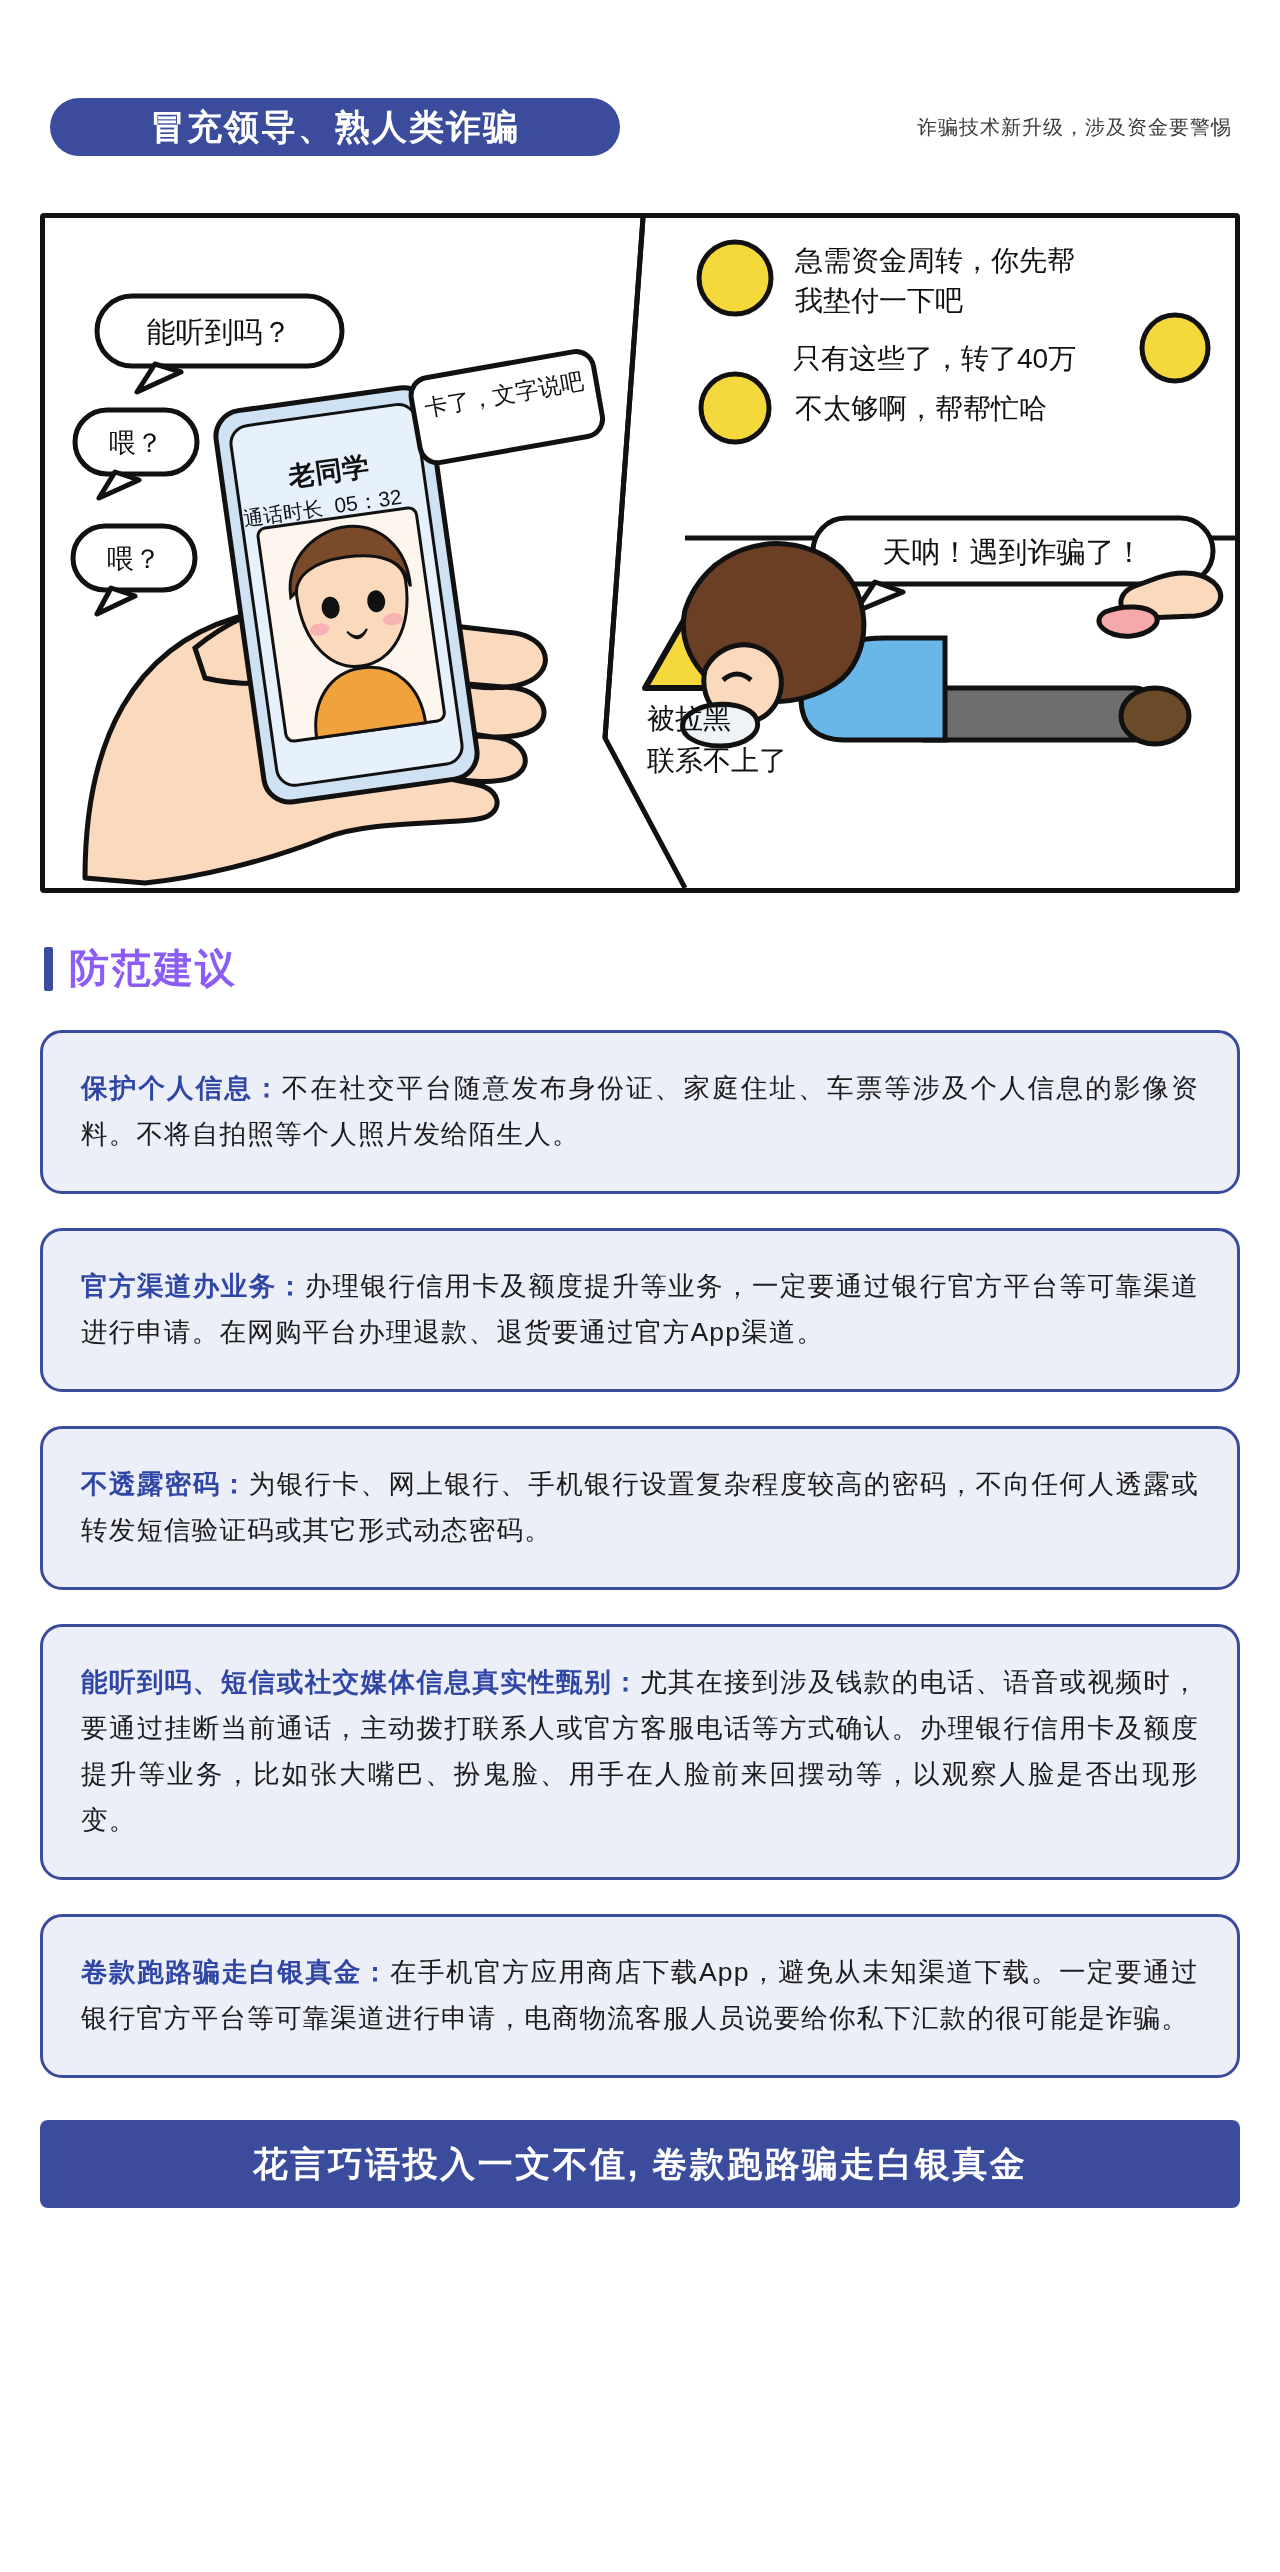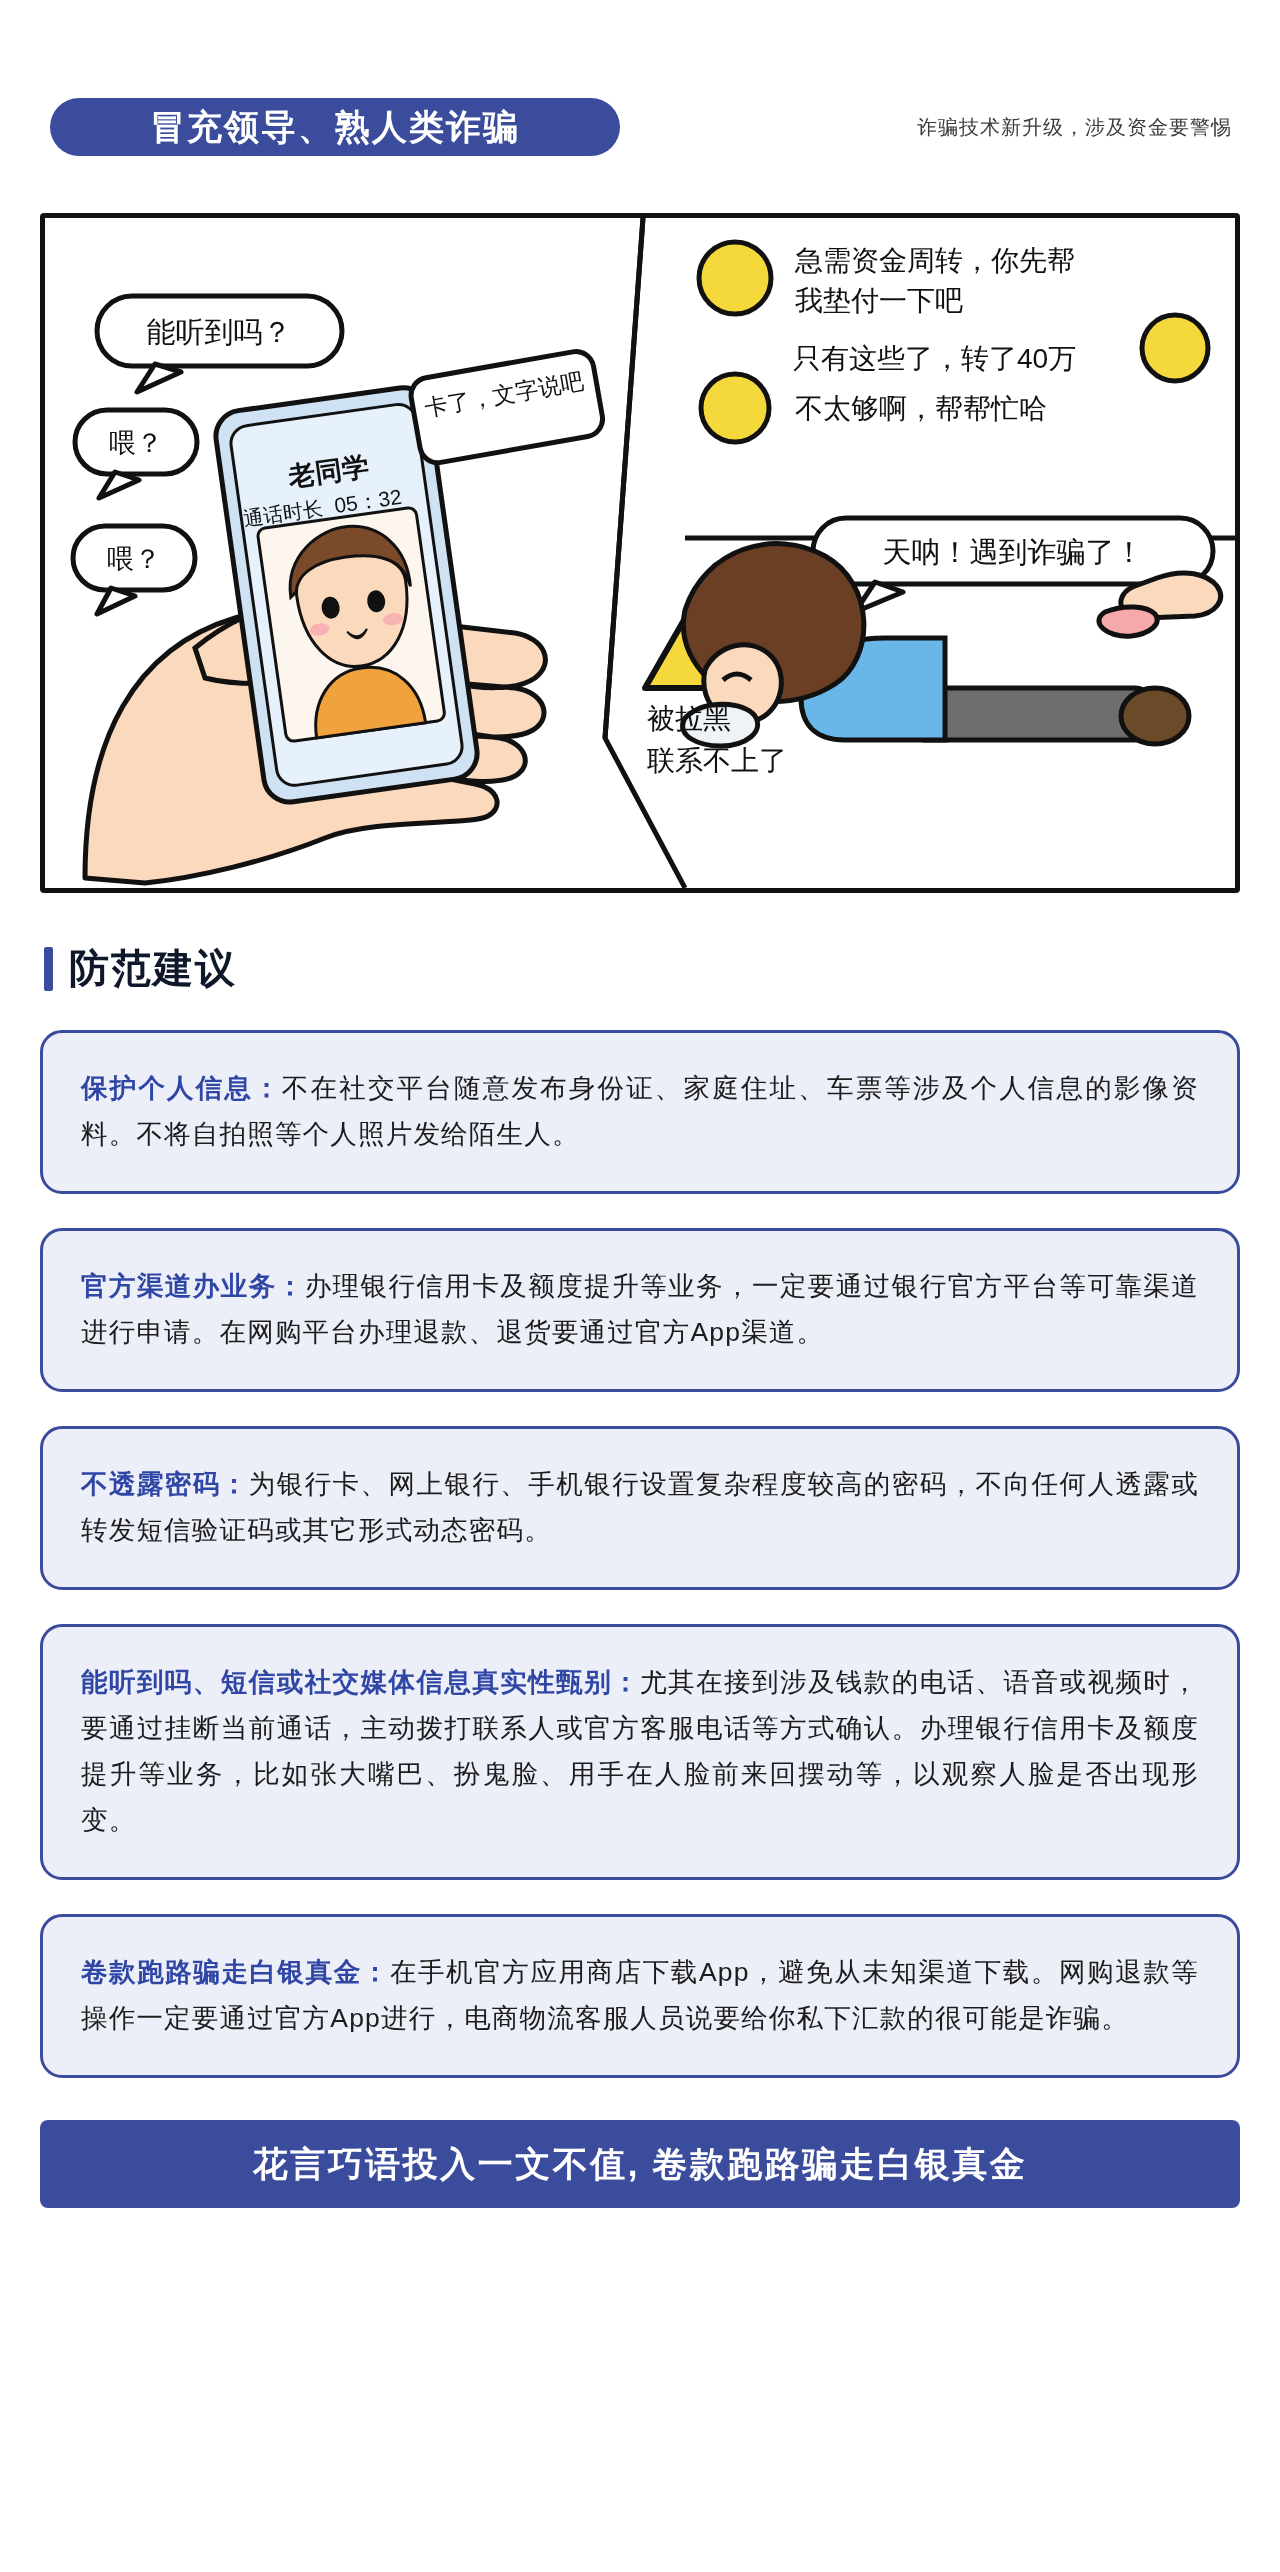--- a/index.html
+++ b/index.html
@@ -77,21 +77,21 @@
   .section-bar {
     width: 9px;
     height: 44px;
     background: #3a4c9b;
     border-radius: 2px;
     margin-right: 16px;
   }
   .section-title-text {
     font-size: 40px;
     font-weight: bold;
-    color: #0f172a;
+    color: #8b5cf6;
     letter-spacing: 2px;
   }
 
   
   .cards { margin-top: 34px; }
   .card {
     border: 3px solid #3a4c9b;
     border-radius: 22px;
     background: #eceef8;
     padding: 28px 34px 30px 34px;
@@ -262,21 +262,21 @@
     <div class="card">
       <p><span class="lead">官方渠道办业务：</span><span>办理银行信用卡及额度提升等业务，一定要通过银行官方平台等可靠渠道进行申请。在网购平台办理退款、退货要通过官方App渠道。</span></p>
     </div>
     <div class="card">
       <p><span class="lead">不透露密码：</span><span>为银行卡、网上银行、手机银行设置复杂程度较高的密码，不向任何人透露或转发短信验证码或其它形式动态密码。</span></p>
     </div>
     <div class="card">
       <p><span class="lead">能听到吗、短信或社交媒体信息真实性甄别：</span><span>尤其在接到涉及钱款的电话、语音或视频时，要通过挂断当前通话，主动拨打联系人或官方客服电话等方式确认。办理银行信用卡及额度提升等业务，比如张大嘴巴、扮鬼脸、用手在人脸前来回摆动等，以观察人脸是否出现形变。</span></p>
     </div>
     <div class="card">
-      <p><span class="lead">卷款跑路骗走白银真金：</span><span>在手机官方应用商店下载App，避免从未知渠道下载。网购退款等操作一定要通过官方App进行，电商物流客服人员说要给你私下汇款的很可能是诈骗。</span></p>
+      <p><span class="lead">卷款跑路骗走白银真金：</span><span>在手机官方应用商店下载App，避免从未知渠道下载。一定要通过银行官方平台等可靠渠道进行申请，电商物流客服人员说要给你私下汇款的很可能是诈骗。</span></p>
     </div>
   </div>
 
   <div class="footer">
     <span class="footer-text">花言巧语投入一文不值, 卷款跑路骗走白银真金</span>
   </div>
 
 </div>
 
 </body></html>

